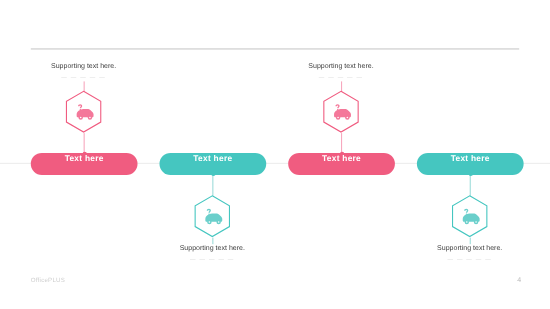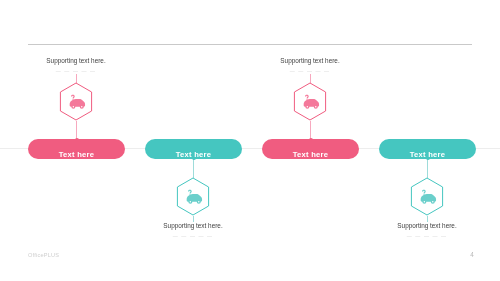--- a/index.html
+++ b/index.html
@@ -46,21 +46,21 @@
   }
 
   
   .pill {
     position: absolute;
     top: 139px;
     width: 97px;
     height: 20px;
     border-radius: 10px;
     display: flex;
-    align-items: flex-end;
+    align-items: flex-start;
     justify-content: center;
     color: #ffffff;
     font-size: 7.6px;
     font-weight: bold;
     letter-spacing: .25px;
     box-sizing: border-box;
     z-index: 6;
   }
   .pill.p1 { left: 28px;  background: #F05C80; }
   .pill.p2 { left: 145px; background: #45C6C0; }

